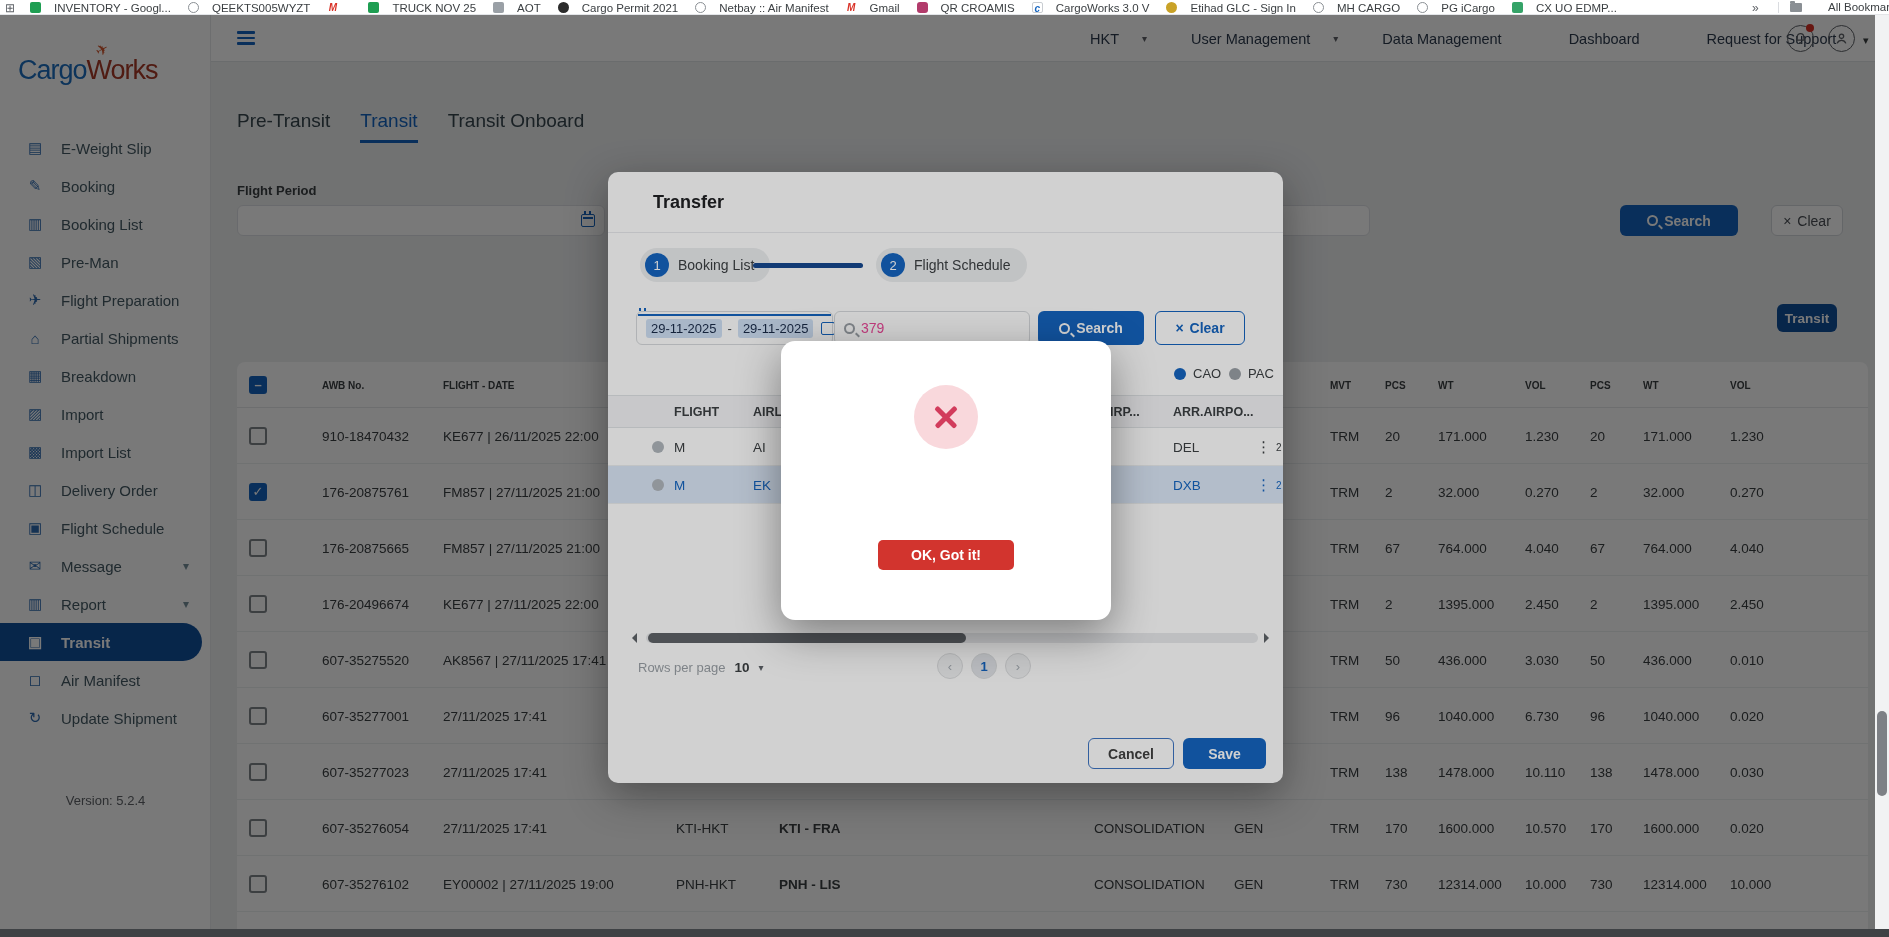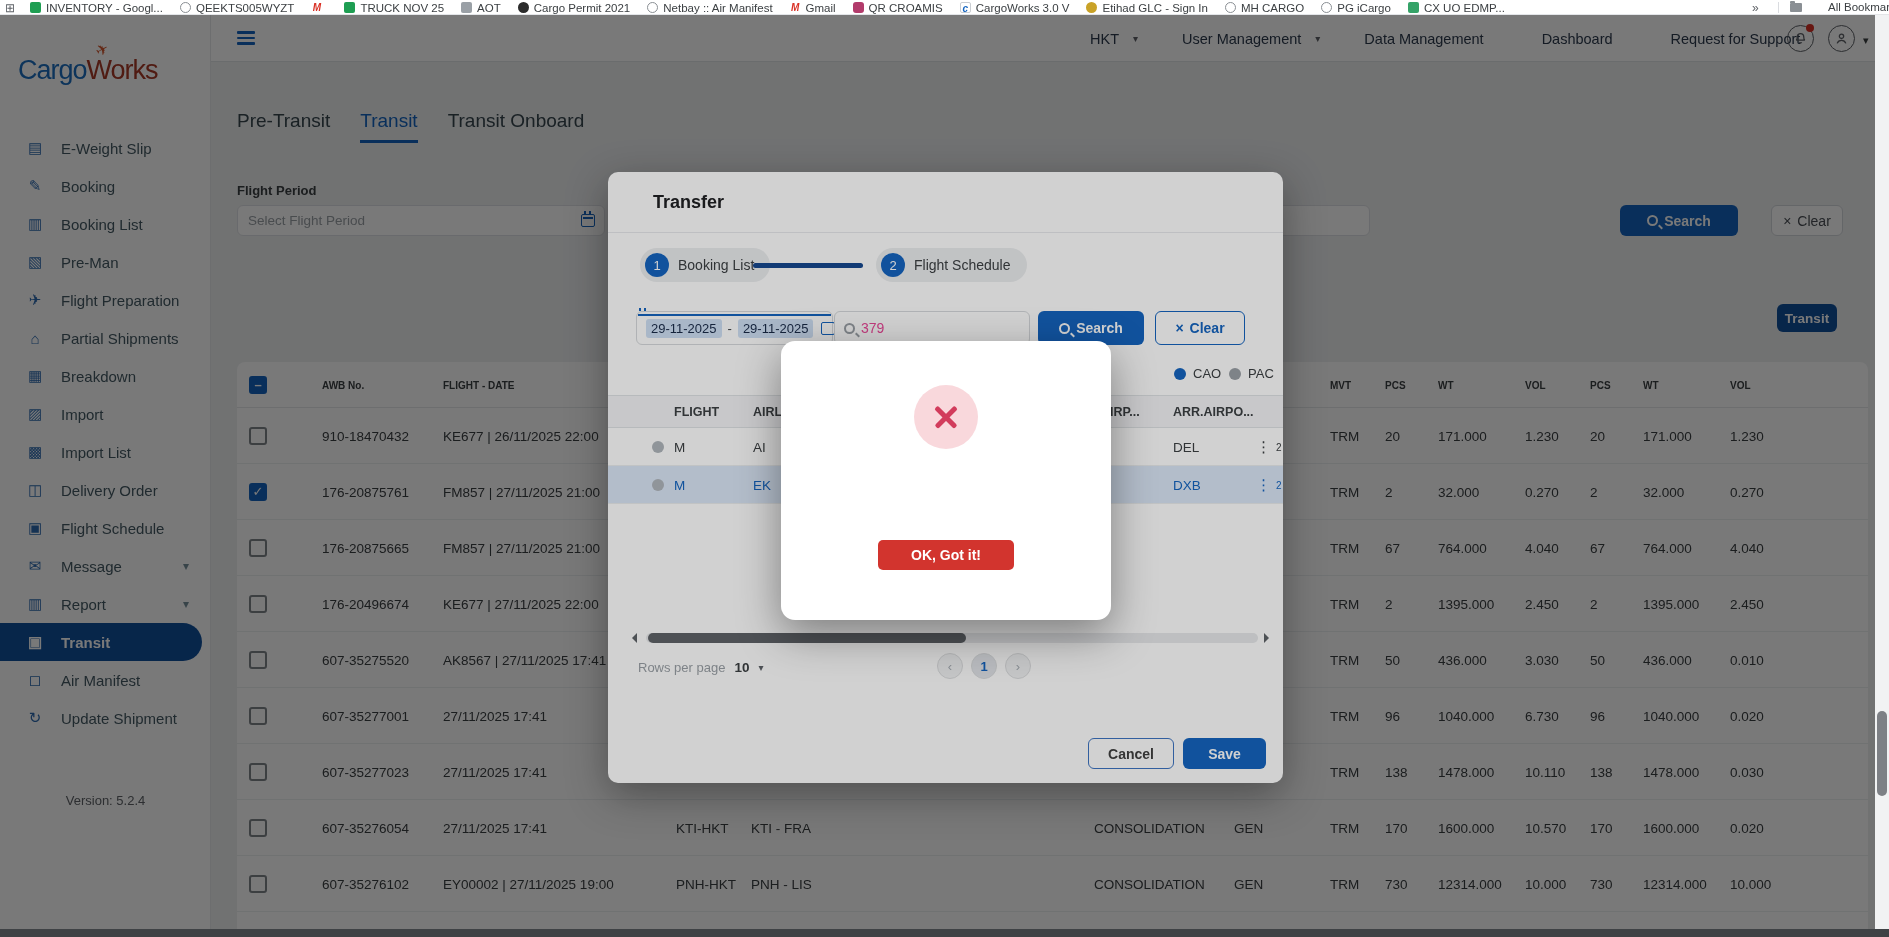--- a/index.html
+++ b/index.html
@@ -5,21 +5,21 @@
   * { margin:0; padding:0; box-sizing:border-box; }
   html,body { width:1889px; height:937px; }
   body { position:relative; overflow:hidden; background:#eef0f2;
          font-family:"Liberation Sans", sans-serif; color:#3c4043; }
 
   
   #bmbar { position:absolute; left:0; top:0; width:1889px; height:15px; background:#fff;
            border-bottom:1px solid #e3e5e8; z-index:70; font-size:11.5px; color:#3c4043; }
   #bmbar .apps { position:absolute; left:5px; top:1px; font-size:12px; color:#5f6368; }
   #bm-list { position:absolute; left:30px; top:0; height:15px; display:flex; align-items:center; gap:17px; white-space:nowrap; }
-  .bm { display:inline-flex; align-items:flex-start; gap:5px; cursor:pointer; }
+  .bm { display:inline-flex; align-items:flex-start; gap:13px; cursor:pointer; }
   .bm-ico { width:11px; height:11px; border-radius:2px; display:inline-block; flex:0 0 auto;
             font-size:10px; line-height:11px; text-align:center; }
   .bm-ico[data-icon="sheets-icon"] { background:#1e9e52; }
   .bm-ico[data-icon="globe-icon"]  { background:#fff; border:1.5px solid #8a8f94; border-radius:50%; }
   .bm-ico[data-icon="gmail-icon"]  { background:none; color:#d93025; font-weight:700; }
   .bm-ico[data-icon="gmail-icon"]::after { content:"M"; }
   .bm-ico[data-icon="doc-icon"]    { background:#9aa0a6; }
   .bm-ico[data-icon="swan-icon"]   { background:#2b2b2b; border-radius:50%; }
   .bm-ico[data-icon="dots-icon"]   { background:#b23b6b; border-radius:3px; }
   .bm-ico[data-icon="cargoworks-icon"] { background:#fff; border:1px solid #c9cdd2; color:#1565c0; font-weight:700; }
@@ -44,21 +44,21 @@
   .mi .car { position:absolute; right:22px; color:#78909c; font-size:12px; }
   .mi[data-state="active"] { background:#11519e; color:#fff; font-weight:700; border-radius:0 22px 22px 0; width:202px; }
   .mi[data-state="active"] .ico { color:#fff; }
   #version { position:absolute; left:0; top:778px; width:211px; text-align:center; font-size:13px; color:#5f6368; }
 
   #apphead { position:absolute; left:211px; top:15px; width:1678px; height:47px; background:#fff; border-bottom:1px solid #e1e3e6; }
   #hamburger { position:absolute; left:26px; top:16px; width:18px; height:14px; cursor:pointer; }
   #hamburger span { display:block; height:2.5px; background:#1565c0; margin-bottom:3px; border-radius:1px; }
   #nav { position:absolute; left:879px; top:0; height:47px; display:flex; align-items:center; gap:44px;
          font-size:14.5px; color:#2d3b4e; white-space:nowrap; }
-  .nav-item { cursor:pointer; display:flex; align-items:center; gap:14px; }
+  .nav-item { cursor:pointer; display:flex; align-items:center; gap:23px; }
   .nav-item .car { font-size:10px; color:#5f6368; }
   #bell { position:absolute; left:1576px; top:10px; width:27px; height:27px; border:1.5px solid #5f6368; border-radius:50%;
           display:flex; align-items:center; justify-content:center; cursor:pointer; }
   #bell .dot { position:absolute; right:-1px; top:-2px; width:8px; height:8px; background:#d93025; border-radius:50%; }
   #avatar { position:absolute; left:1617px; top:10px; width:27px; height:27px; border:1.5px solid #5f6368; border-radius:50%;
             display:flex; align-items:center; justify-content:center; cursor:pointer; }
   #userCaret { position:absolute; left:1652px; top:19px; font-size:11px; color:#3c4043; cursor:pointer; }
 
   
   #tabs { position:absolute; left:237px; top:110px; display:flex; gap:30px; font-size:19px; color:#37474f; z-index:1; }
@@ -85,21 +85,21 @@
   .mag { width:11px; height:11px; border:2px solid currentColor; border-radius:50%; position:relative; flex:0 0 auto; }
   .mag::after { content:""; position:absolute; left:9px; top:9px; width:5px; height:2px; background:currentColor; transform:rotate(45deg); }
 
   
   #card { position:absolute; left:237px; top:362px; width:1631px; height:568px; background:#fff; border-radius:8px 8px 0 0; z-index:1; }
   #thead { position:absolute; left:0; top:0; width:100%; height:46px; border-bottom:1px solid #e6e8ea;
            font-size:10px; font-weight:700; color:#3c4043; }
   #thead span, .trow span { position:absolute; top:50%; transform:translateY(-50%); white-space:nowrap; }
   .trow { position:absolute; left:0; width:100%; height:56px; border-bottom:1px solid #edeff1; font-size:13.5px; color:#3c4043; }
   .c-cb  { left:12px; }  .c-awb { left:85px; } .c-flt { left:206px; }
-  .c-sec { left:439px; } .c-rte { left:514px; } .c-typ { left:857px; } .c-com { left:997px; }
+  .c-sec { left:439px; } .c-rte { left:542px;font-weight:bold; } .c-typ { left:857px; } .c-com { left:997px; }
   .c-mvt { left:1093px; } .c-pcs { left:1148px; } .c-wt { left:1201px; } .c-vol { left:1288px; }
   .c-pcs2 { left:1353px; } .c-wt2 { left:1406px; } .c-vol2 { left:1493px; }
   .cb { width:18px; height:18px; border-radius:3px; border:2px solid #80868b; background:#fdfdfd;
         display:flex; align-items:center; justify-content:center; color:#fff; font-size:13px; cursor:pointer; }
   .cb[data-state="checked"], .cb[data-state="mixed"] { background:#1565c0; border-color:#1565c0; }
   .cb[data-state="checked"]::after { content:"✓"; }
   .cb[data-state="mixed"]::after { content:"–"; font-weight:700; }
 
   
   #ov1 { position:absolute; left:0; top:15px; width:1889px; height:922px; background:rgba(0,0,0,0.42); z-index:10; }
@@ -416,21 +416,20 @@
 <div id="tabs">
   <span class="tab"><span>Pre-Transit</span></span>
 
   <span class="tab" data-state="active"><span>Transit</span></span>
 
   <span class="tab"><span>Transit Onboard</span></span>
 </div>
 
 <div id="fp-label">Flight Period</div>
 <div class="field" id="fp-input">
-  <input placeholder="Select Flight Period" style="">
   <i class="cal"></i>
 </div>
 <div class="field" id="aux-input"></div>
 
 <div class="btn" id="btn-search-main">
   <i class="mag"></i>
   <span>Search</span>
 </div>
 <div class="btn" id="btn-clear-main">
   <span>×</span>

